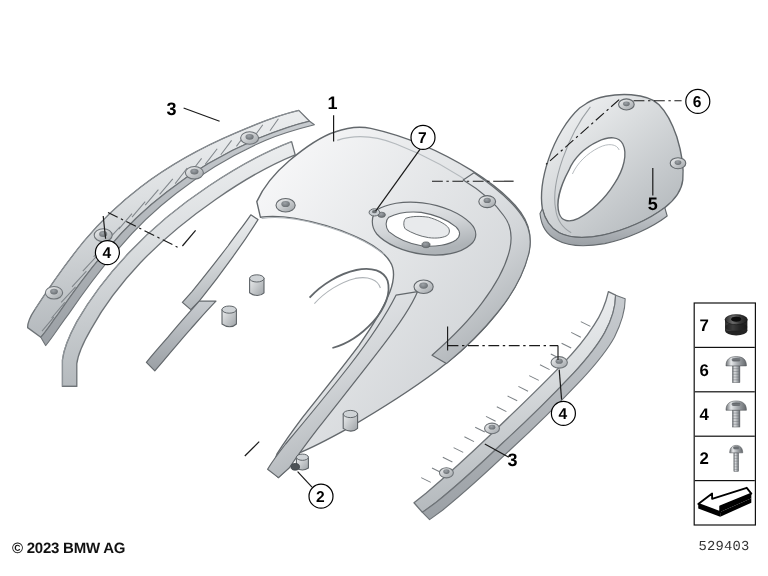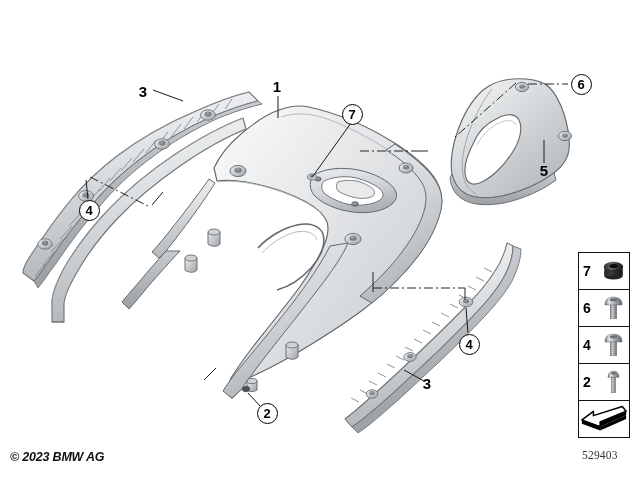--- a/index.html
+++ b/index.html
@@ -106,27 +106,26 @@
   
   #copyright {
     position: absolute;
     left: 10px;
     top: 450px;
     font-family: "Liberation Sans", sans-serif;
     font-size: 12.5px;
     font-weight: bold;
     letter-spacing: -0.2px;
     color: #111;
-    font-style: italic;
   }
   #diagram-id {
     position: absolute;
     left: 582px;
     top: 449px;
-    font-family: Liberation Serif, serif;
+    font-family: Liberation Mono, monospace;
     font-size: 11.5px;
     color: #333;
     letter-spacing: 0.2px;
   }
 </style>
 </head>
 <body>
 
 <svg id="diagram-canvas" viewBox="0 0 640 480">
   <defs>

